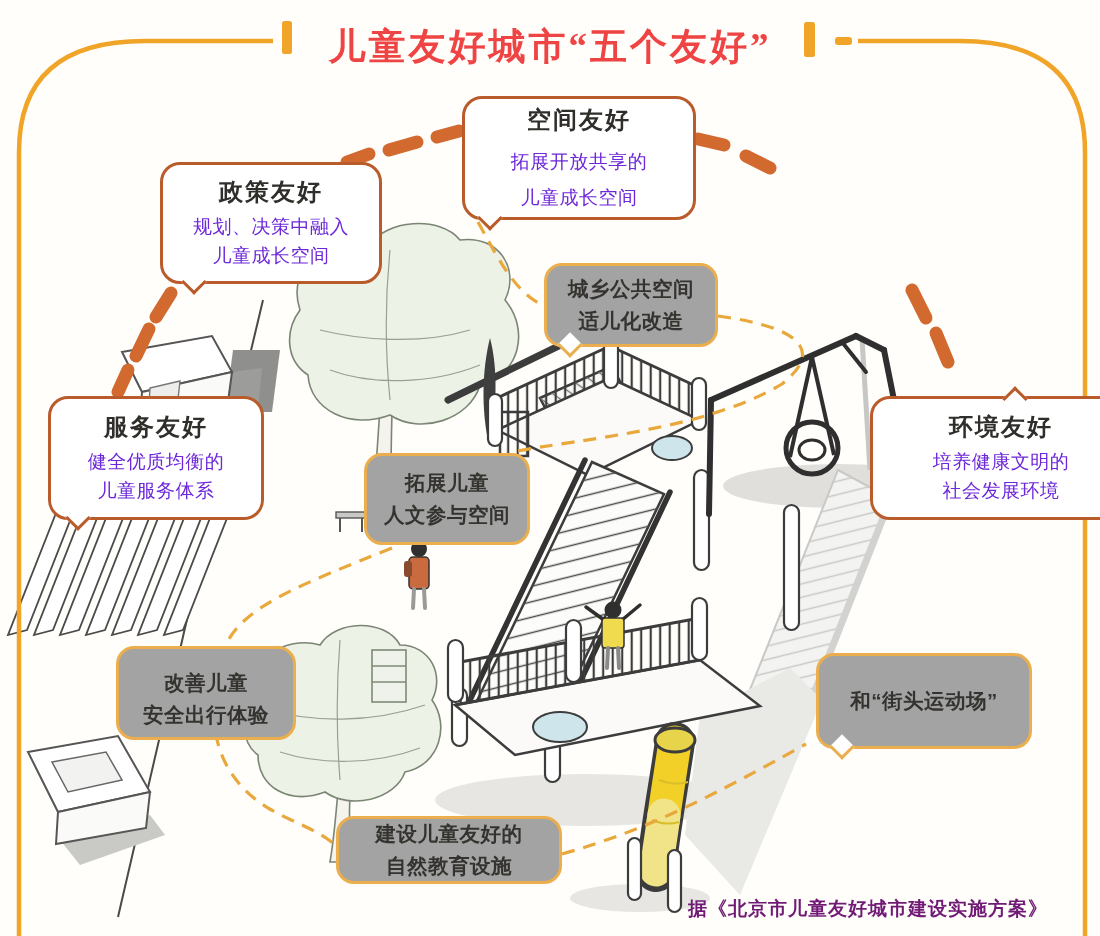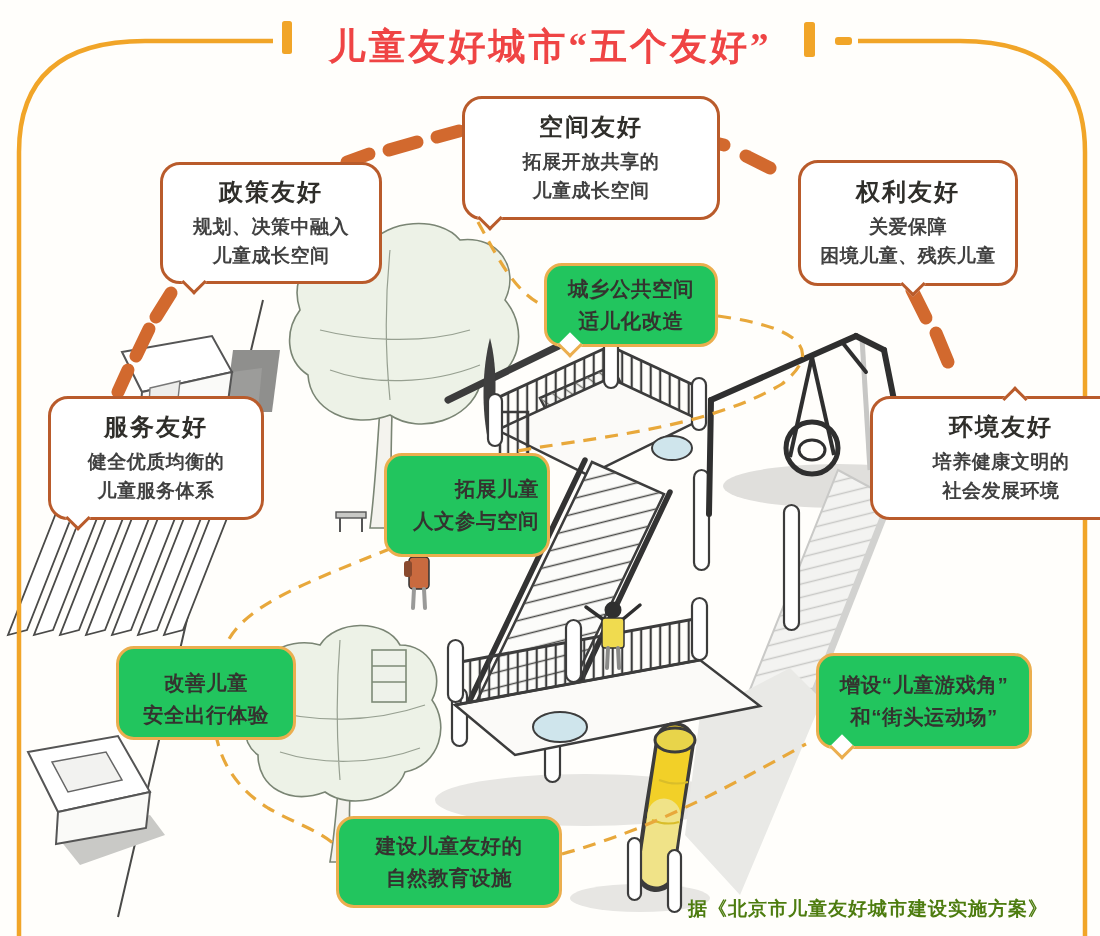--- a/index.html
+++ b/index.html
@@ -3,27 +3,27 @@
 <meta charset="utf-8">
 <style>
   html,body{margin:0;padding:0;background:#ffffff;}
   #stage{position:relative;width:1100px;height:936px;background:#FFFEFB;overflow:hidden;
          font-family:"Liberation Sans",sans-serif;}
   #art{position:absolute;left:0;top:0;z-index:1;}
   .title{position:absolute;top:22px;left:0;right:0;text-align:center;z-index:3;
          font-family:"Liberation Serif",serif;font-size:37px;font-weight:700;
          color:#ef4444;letter-spacing:3px;}
   .src{position:absolute;left:688px;top:896px;z-index:3;font-size:19px;font-weight:700;
-       color:#4d7c0f;letter-spacing:1px;}
+       color:#701a75;letter-spacing:1px;}
   .bx{position:absolute;display:flex;flex-direction:column;align-items:center;justify-content:center;
       text-align:center;background:#fff;z-index:3;box-sizing:border-box;padding:6px 8px;}
   .bx.main{border:3.5px solid #B95B2B;border-radius:20px;}
-  .bx.meas{border:3px solid #EBAE4E;border-radius:18px;background:#22c55e;}
+  .bx.meas{border:3px solid #EBAE4E;border-radius:18px;background:#a3a3a3;}
   .bx .t{font-size:24px;font-weight:700;color:#2F2E2A;letter-spacing:2px;margin-bottom:5px;}
-  .bx .l{font-size:19px;color:#404040;line-height:1.5;font-weight:700;letter-spacing:.5px;}
+  .bx .l{font-size:19px;color:#6d28d9;line-height:1.5;font-weight:400;letter-spacing:.5px;}
   .bx.meas .l{font-size:20.5px;font-weight:600;line-height:1.55;color:#34332F;}
   .tail{position:absolute;width:15px;height:15px;background:#fff;transform:rotate(45deg);}
   .tail.b{bottom:-9.5px;}
   .tail.t{top:-9.5px;}
   .bx.main .tail.b{border-right:3.5px solid #B95B2B;border-bottom:3.5px solid #B95B2B;}
   .bx.main .tail.t{border-left:3.5px solid #B95B2B;border-top:3.5px solid #B95B2B;}
   .bx.meas .tail.b{border-right:3px solid #EBAE4E;border-bottom:3px solid #EBAE4E;}
 </style>
 </head>
 <body>
@@ -215,33 +215,27 @@
 
 <div class="title">儿童友好城市“五个友好”</div>
 
 <div class="bx main" style="left:160px;top:162px;width:222px;height:122px;">
   <div class="t">政策友好</div>
   <div class="l">规划、决策中融入</div>
   <div class="l">儿童成长空间</div>
   <div class="tail b" style="left:22px;"></div>
 </div>
 
-<div class="bx main" style="left:462px;top:96px;width:258px;height:124px;">
+<div class="bx main" style="left:462px;top:96px;width:234px;height:124px;gap:7px;">
   <div class="t">空间友好</div>
   <div class="l">拓展开放共享的</div>
   <div class="l">儿童成长空间</div>
   <div class="tail b" style="left:16px;"></div>
 </div>
 
-<div class="bx main" style="left:798px;top:160px;width:220px;height:126px;">
-  <div class="t">权利友好</div>
-  <div class="l">关爱保障</div>
-  <div class="l">困境儿童、残疾儿童</div>
-  <div class="tail b" style="left:48%;"></div>
-</div>
 
 <div class="bx main" style="left:48px;top:396px;width:216px;height:124px;">
   <div class="t">服务友好</div>
   <div class="l">健全优质均衡的</div>
   <div class="l">儿童服务体系</div>
   <div class="tail b" style="left:18px;"></div>
 </div>
 
 <div class="bx main" style="left:870px;top:396px;width:262px;height:124px;">
   <div class="t">环境友好</div>
@@ -249,36 +243,35 @@
   <div class="l">社会发展环境</div>
   <div class="tail t" style="left:52%;"></div>
 </div>
 
 <div class="bx meas" style="left:544px;top:263px;width:174px;height:84px;">
   <div class="l">城乡公共空间</div>
   <div class="l">适儿化改造</div>
   <div class="tail b" style="left:14px;"></div>
 </div>
 
-<div class="bx meas" style="left:384px;top:453px;width:166px;height:104px;align-items:flex-end;">
+<div class="bx meas" style="left:364px;top:453px;width:166px;height:92px;">
   <div class="l">拓展儿童</div>
   <div class="l">人文参与空间</div>
 </div>
 
 <div class="bx meas" style="left:116px;top:646px;width:180px;height:94px;justify-content:flex-end;">
   <div class="l">改善儿童</div>
   <div class="l">安全出行体验</div>
 </div>
 
 <div class="bx meas" style="left:816px;top:653px;width:216px;height:96px;">
-  <div class="l">增设“儿童游戏角”</div>
   <div class="l">和“街头运动场”</div>
   <div class="tail b" style="left:14px;"></div>
 </div>
 
-<div class="bx meas" style="left:336px;top:816px;width:226px;height:92px;">
+<div class="bx meas" style="left:336px;top:816px;width:226px;height:68px;">
   <div class="l">建设儿童友好的</div>
   <div class="l">自然教育设施</div>
 </div>
 
 <div class="src">据《北京市儿童友好城市建设实施方案》</div>
 
 </div>
 
 </body></html>

